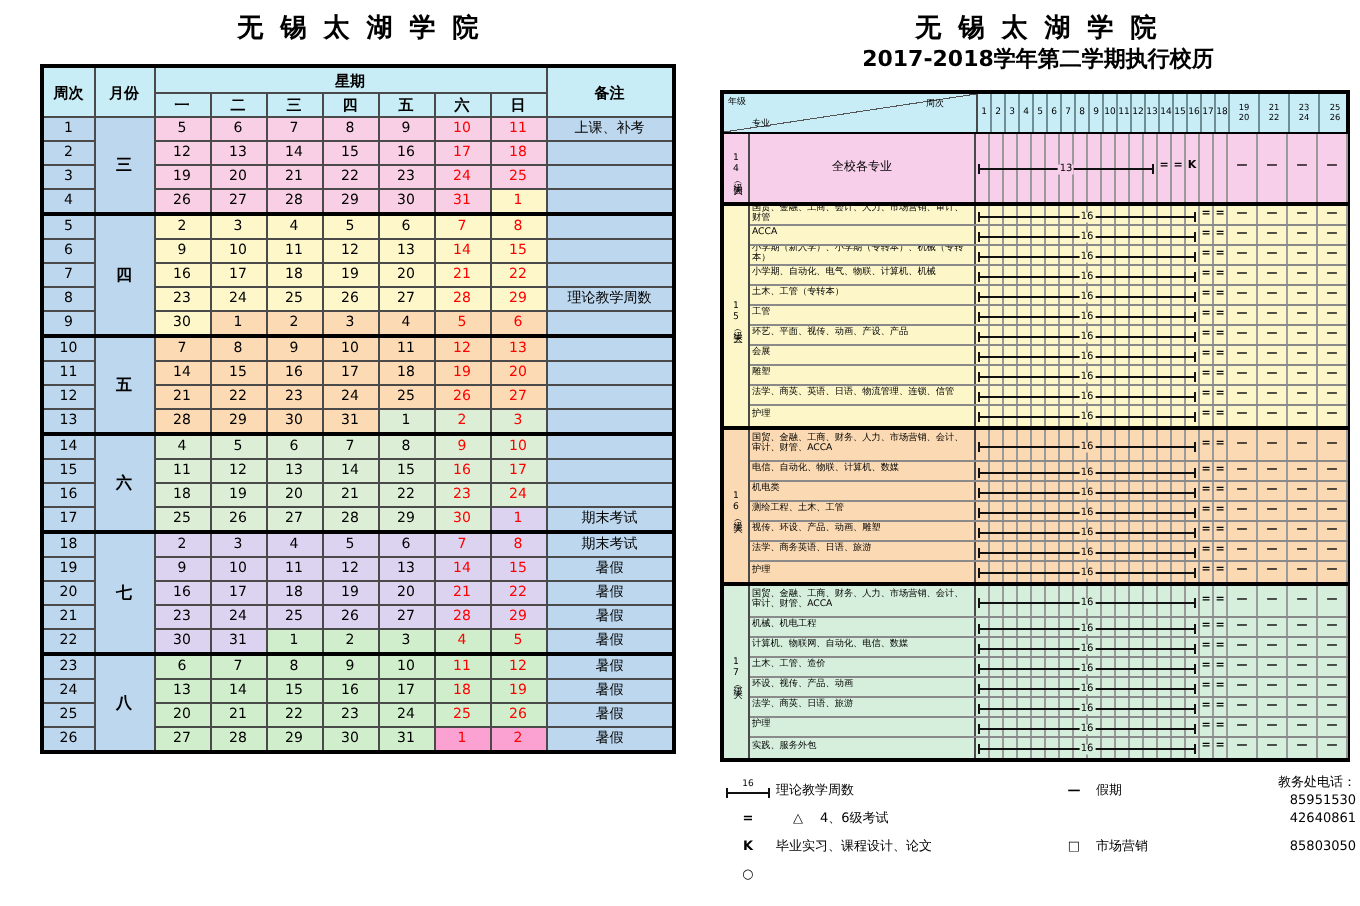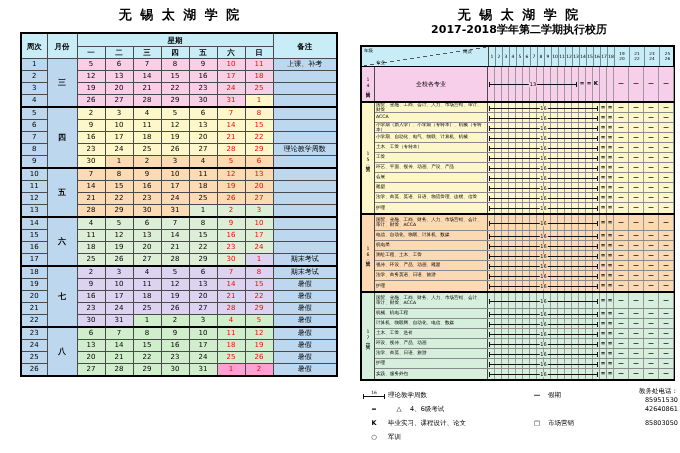--- a/index.html
+++ b/index.html
@@ -1377,19 +1377,18 @@
       </div>
       <div class="lg-row">
         <span class="lg-symA">K</span>
         <span class="lg-labA">毕业实习、课程设计、论文</span>
         <span class="lg-symB">□</span>
         <span class="lg-labB">市场营销</span>
         <span class="lg-phone">85803050</span>
       </div>
       <div class="lg-row">
         <span class="lg-symA">○</span>
-        <span class="lg-labA">军训</span>
         <span class="lg-symB"></span>
         <span class="lg-labB"></span>
         <span class="lg-phone"></span>
       </div>
     </div>
 </div>
 
 </body></html>

